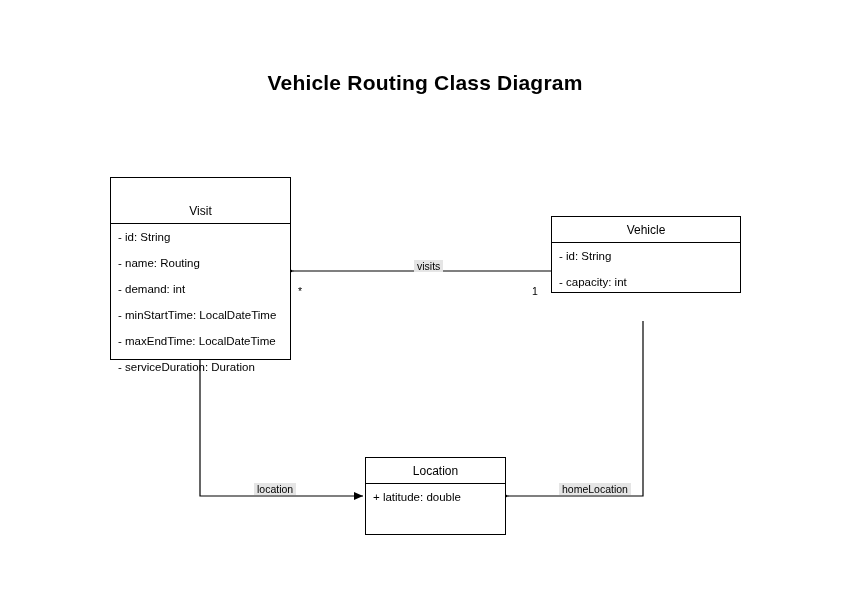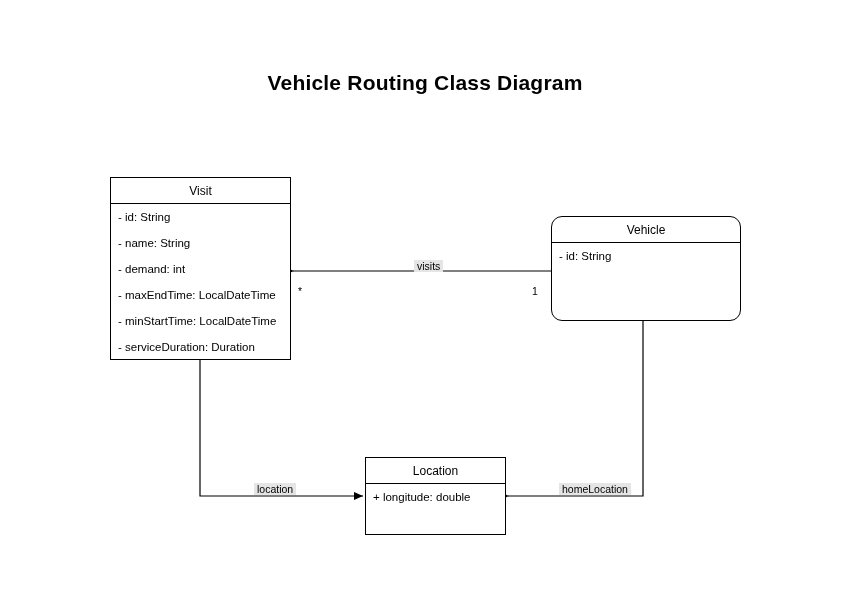--- a/index.html
+++ b/index.html
@@ -55,25 +55,25 @@
     font-size: 11.5px;
     color: #000000;
     padding-left: 7px;
     display: flex;
     align-items: center;
     box-sizing: border-box;
   }
 
   
   #class-visit { left: 110px; top: 177px; width: 181px; height: 183px; }
-  #class-visit .uml-class-name { height: 26px; }
+  #class-visit .uml-class-name { height: 26px; margin-top: 20px; }
   #class-visit .uml-attrs { height: 156px; }
   #class-visit .uml-attr { height: 26px; }
 
-  #class-vehicle { left: 551px; top: 216px; width: 190px; height: 105px; border-radius: 11px; }
+  #class-vehicle { left: 551px; top: 216px; width: 190px; height: 77px; }
   #class-vehicle .uml-class-name { height: 26px; }
   #class-vehicle .uml-attrs { height: 78px; }
   #class-vehicle .uml-attr { height: 26px; }
 
   #class-location { left: 365px; top: 457px; width: 141px; height: 78px; }
   #class-location .uml-class-name { height: 26px; }
   #class-location .uml-attrs { height: 51px; }
   #class-location .uml-attr { height: 26px; }
 
   
@@ -137,39 +137,40 @@
 
     <g>
       <path d="M 643,321 L 643,496 L 508,496" stroke="#000000" stroke-width="1.2" fill="none" marker-end="url(#arrow-left)"></path>
     </g>
   </svg>
 
   <div class="uml-class" id="class-visit">
     <div class="uml-class-name">Visit</div>
     <div class="uml-attrs">
       <div class="uml-attr">- id: String</div>
-      <div class="uml-attr">- name: String</div>
+      <div class="uml-attr">- name: Routing</div>
       <div class="uml-attr">- demand: int</div>
+      <div class="uml-attr">- minStartTime: LocalDateTime</div>
       <div class="uml-attr">- maxEndTime: LocalDateTime</div>
-      <div class="uml-attr">- minStartTime: LocalDateTime</div>
       <div class="uml-attr">- serviceDuration: Duration</div>
     </div>
   </div>
 
   <div class="uml-class" id="class-vehicle">
     <div class="uml-class-name">Vehicle</div>
     <div class="uml-attrs">
       <div class="uml-attr">- id: String</div>
+      <div class="uml-attr">- capacity: int</div>
     </div>
   </div>
 
   <div class="uml-class" id="class-location">
     <div class="uml-class-name">Location</div>
     <div class="uml-attrs">
-      <div class="uml-attr">+ longitude: double</div>
+      <div class="uml-attr">+ latitude: double</div>
     </div>
   </div>
 
   <div class="edge-label" id="label-visits">visits</div>
   <div class="edge-label" id="label-location">location</div>
   <div class="edge-label" id="label-homelocation">homeLocation</div>
 
   <div class="mult-label" id="mult-visit-side">*</div>
   <div class="mult-label" id="mult-vehicle-side">1</div>
 

